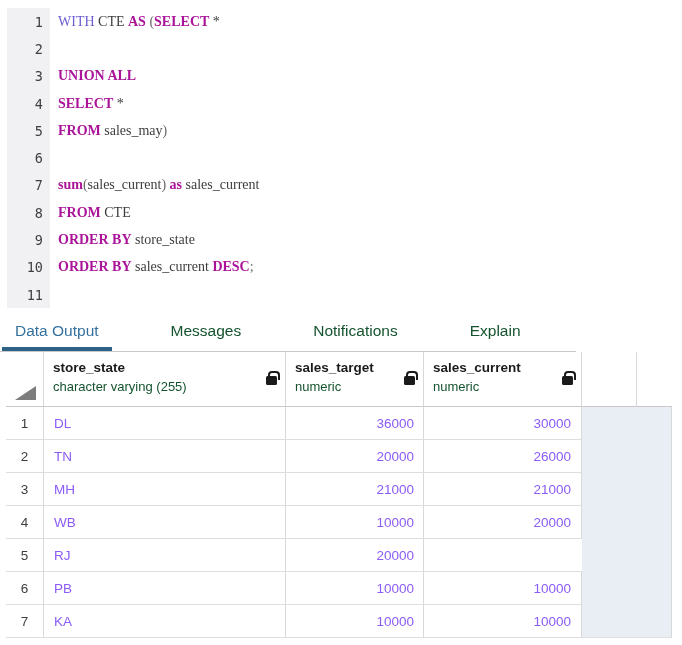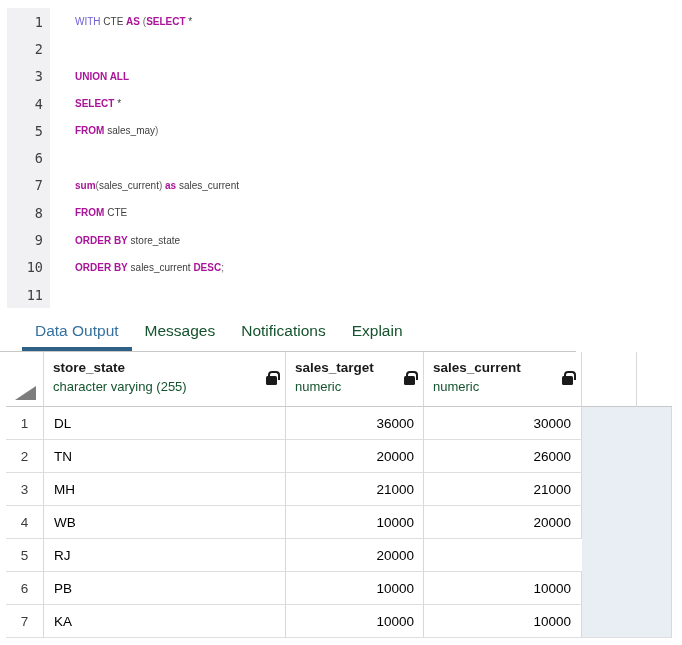--- a/index.html
+++ b/index.html
@@ -6,30 +6,30 @@
   html,body { width:682px; height:645px; background:#ffffff; overflow:hidden;
               font-family:"Liberation Sans", sans-serif; }
 
   
   .editor { padding:8px 0 0 7px; cursor:text; }
   .code-line { display:flex; height:27.3px; align-items:center; }
   .gutter { width:43px; height:100%; background:#f1f1f3; color:#3f3f3f;
             font-family:"DejaVu Sans Mono", monospace; font-size:13.5px;
             text-align:right; padding-right:7px; display:flex;
             align-items:center; justify-content:flex-end; flex:none; }
-  .code-text { padding-left:25px; font-family:Liberation Sans, sans-serif;
-               font-size:10px; white-space:pre; }
+  .code-text { padding-left:8px; font-family:Liberation Serif, serif;
+               font-size:14px; white-space:pre; }
   .tok-k { color:var(--kw); font-weight:bold; }
   .tok-w { color:var(--with); }
   .tok-i { color:var(--id); }
   .tok-p { color:var(--punct); }
 
   
-  .tabs { margin-top:4px; padding-left:22px; border-bottom:1px solid #c8c8c8;
-          display:flex; align-items:flex-end; width:576px; }
+  .tabs { margin-top:4px; padding-left:2px; border-bottom:1px solid #c8c8c8;
+          display:flex; align-items:flex-end; width:576px;gap:46px; }
   .tab { padding:10px 13px 7px; font-size:15.5px; color:#14532d;
          border-bottom:4px solid transparent; cursor:pointer; white-space:nowrap; }
   .tab.active { color:var(--tab-active); border-bottom-color:var(--tab-underline); }
 
   
   .grid { margin-left:6px; width:666px; position:relative; color:#333; }
   .grid-header { display:flex; height:55px; }
   .gh-cell { border-right:1px solid #d8d8d8; border-bottom:1px solid #c9c9c9;
              background:#fff; position:relative; flex:none; }
   .gh-corner { width:38px; cursor:pointer; }
@@ -43,21 +43,21 @@
   .lock { position:absolute; right:8px; top:24px; width:11px; height:9px;
           background:#1a1a1a; border-radius:1.5px; }
   .lock::before { content:''; position:absolute; left:1.5px; top:-5px; width:8px;
                   height:7px; border:2px solid #1a1a1a; border-bottom:none;
                   border-radius:4px 4px 0 0; }
 
   .grid-body { position:relative; }
   .grid-row { display:flex; height:33px; border-bottom:1px solid #dedede;
               background:#fff; }
   .gc { height:100%; border-right:1px solid #d8d8d8; display:flex;
-        align-items:center; font-size:13.5px; color:#000000; flex:none;
+        align-items:center; font-size:13.5px; color:#8b5cf6; flex:none;
         cursor:cell; }
   .gc-num { width:38px; justify-content:center; color:#3c3c3c; cursor:pointer; }
   .gc-state { width:242px; padding-left:10px; }
   .gc-target { width:138px; justify-content:flex-end; padding-right:9px; }
   .gc-current { width:158px; justify-content:flex-end; padding-right:10px; }
   .grid-filler { position:absolute; left:576px; top:0; width:90px; height:231px;
                  background:var(--filler); border-right:1px solid #d9d9d9;
                  border-bottom:1px solid #dedede; }
 
   

